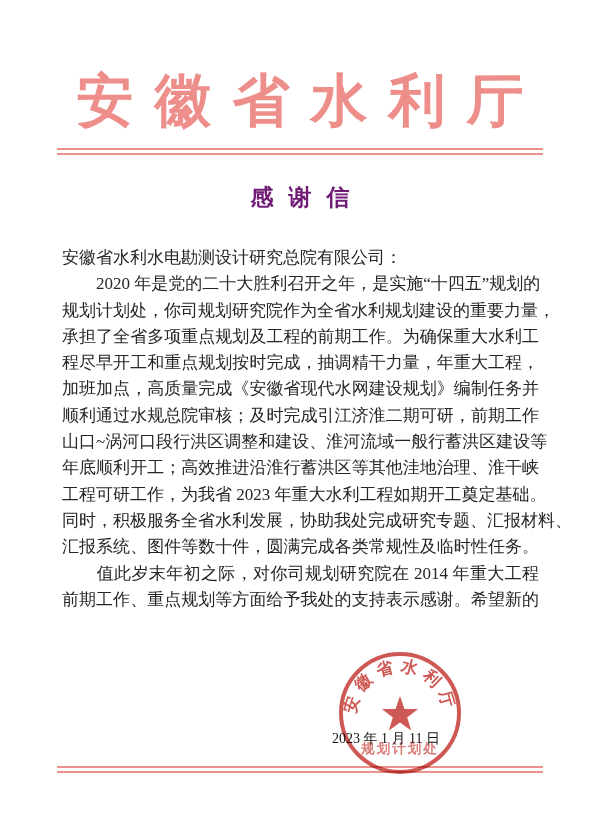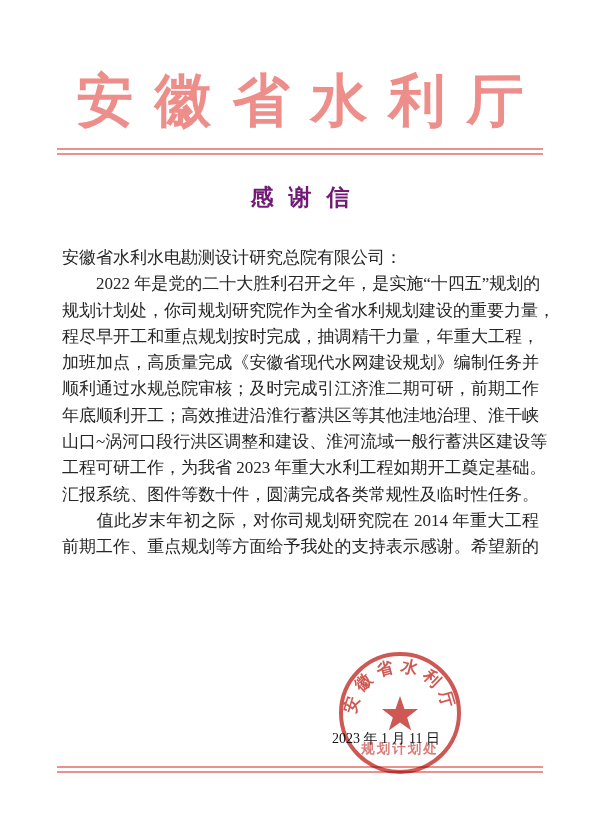--- a/index.html
+++ b/index.html
@@ -81,28 +81,30 @@
 <div class="page">
 
   <div class="letterhead">安徽省水利厅</div>
 
   <div class="rule rule--top"></div>
 
   <div class="doc-title">感谢信</div>
 
   <div class="body-text">
     <div class="line line--left">安徽省水利水电勘测设计研究总院有限公司：</div>
-    <div class="line">　　2022 年是党的二十大胜利召开之年，是实施“十四五”规划的</div>
+    <div class="line">　　2020 年是党的二十大胜利召开之年，是实施“十四五”规划的</div>
     <div class="line">规划计划处，你司规划研究院作为全省水利规划建设的重要力量，</div>
+    <div class="line">承担了全省多项重点规划及工程的前期工作。为确保重大水利工</div>
     <div class="line">程尽早开工和重点规划按时完成，抽调精干力量，年重大工程，</div>
     <div class="line">加班加点，高质量完成《安徽省现代水网建设规划》编制任务并</div>
     <div class="line">顺利通过水规总院审核；及时完成引江济淮二期可研，前期工作</div>
+    <div class="line">山口~涡河口段行洪区调整和建设、淮河流域一般行蓄洪区建设等</div>
     <div class="line">年底顺利开工；高效推进沿淮行蓄洪区等其他洼地治理、淮干峡</div>
-    <div class="line">山口~涡河口段行洪区调整和建设、淮河流域一般行蓄洪区建设等</div>
     <div class="line">工程可研工作，为我省 2023 年重大水利工程如期开工奠定基础。</div>
+    <div class="line">同时，积极服务全省水利发展，协助我处完成研究专题、汇报材料、</div>
     <div class="line">汇报系统、图件等数十件，圆满完成各类常规性及临时性任务。</div>
     <div class="line">　　值此岁末年初之际，对你司规划研究院在 2014 年重大工程</div>
     <div class="line">前期工作、重点规划等方面给予我处的支持表示感谢。希望新的</div>
   </div>
 
   <div class="doc-date">2023 年 1 月 11 日</div>
 
   <svg class="seal" viewBox="0 0 128 128" xmlns="http://www.w3.org/2000/svg">
     <circle cx="64" cy="64" r="59" fill="none" stroke="#c8423c" stroke-width="4"></circle>
     <path id="sealArc" d="M 22.6,81.8 A 44,44 0 1 1 105.4,81.8" fill="none"></path>

